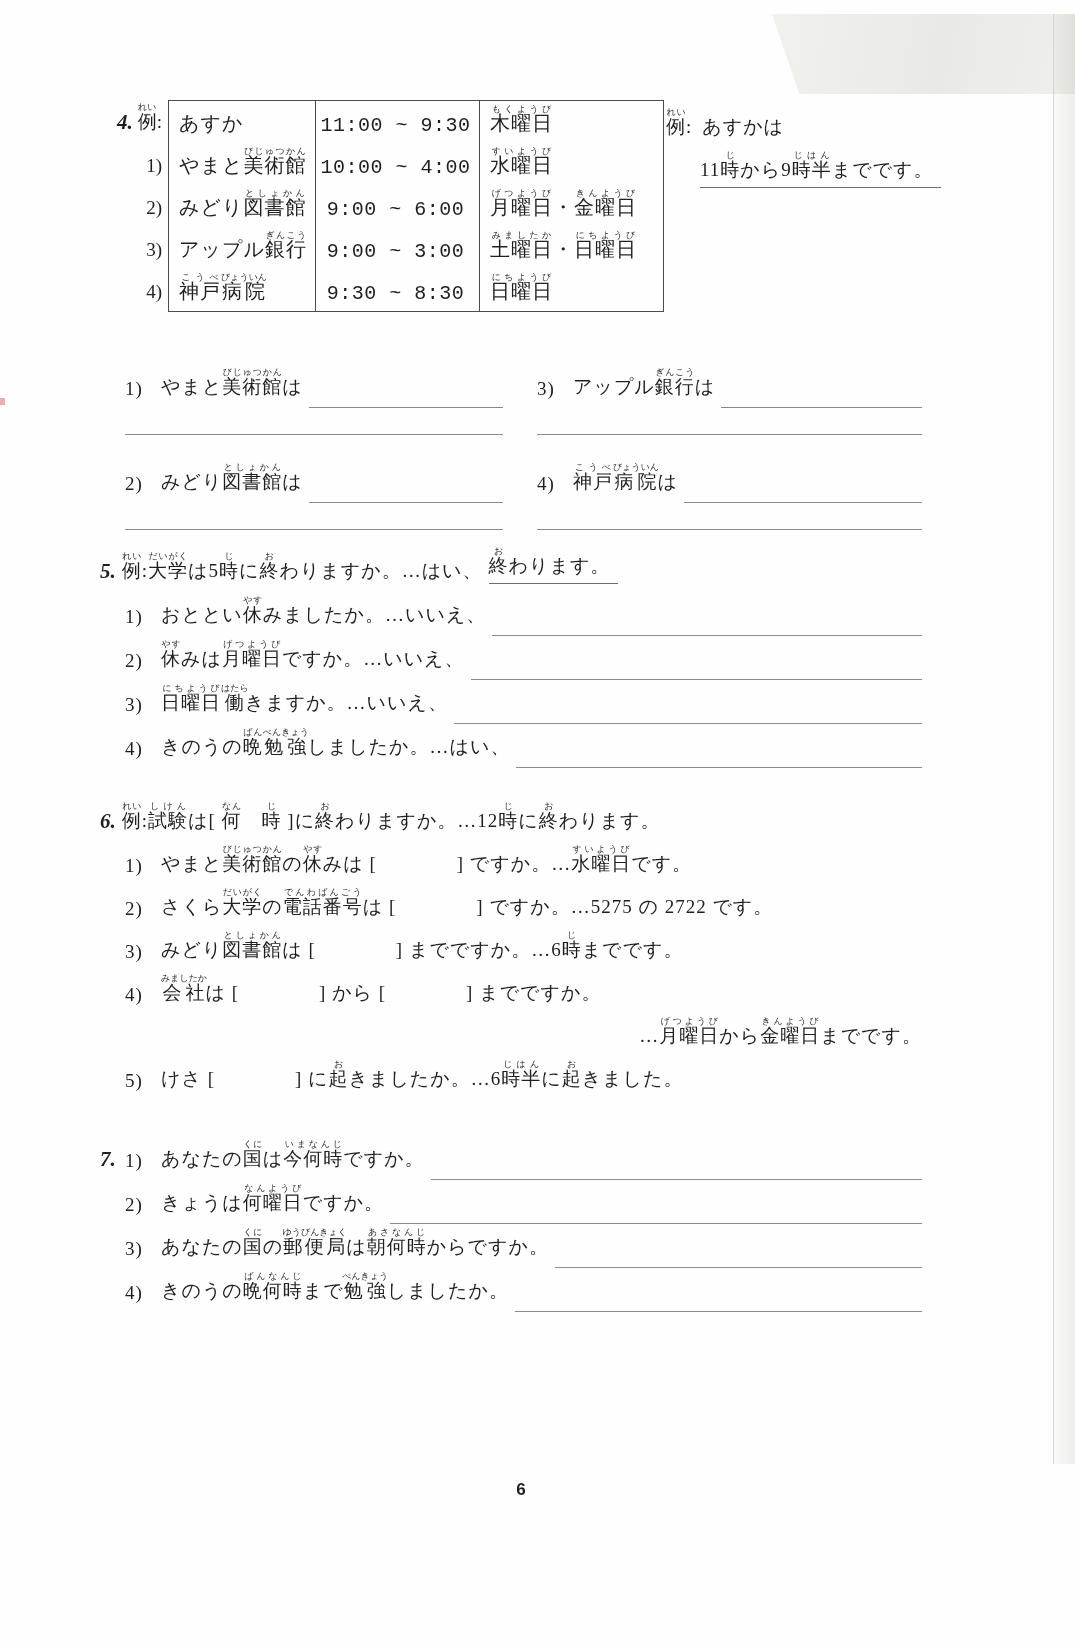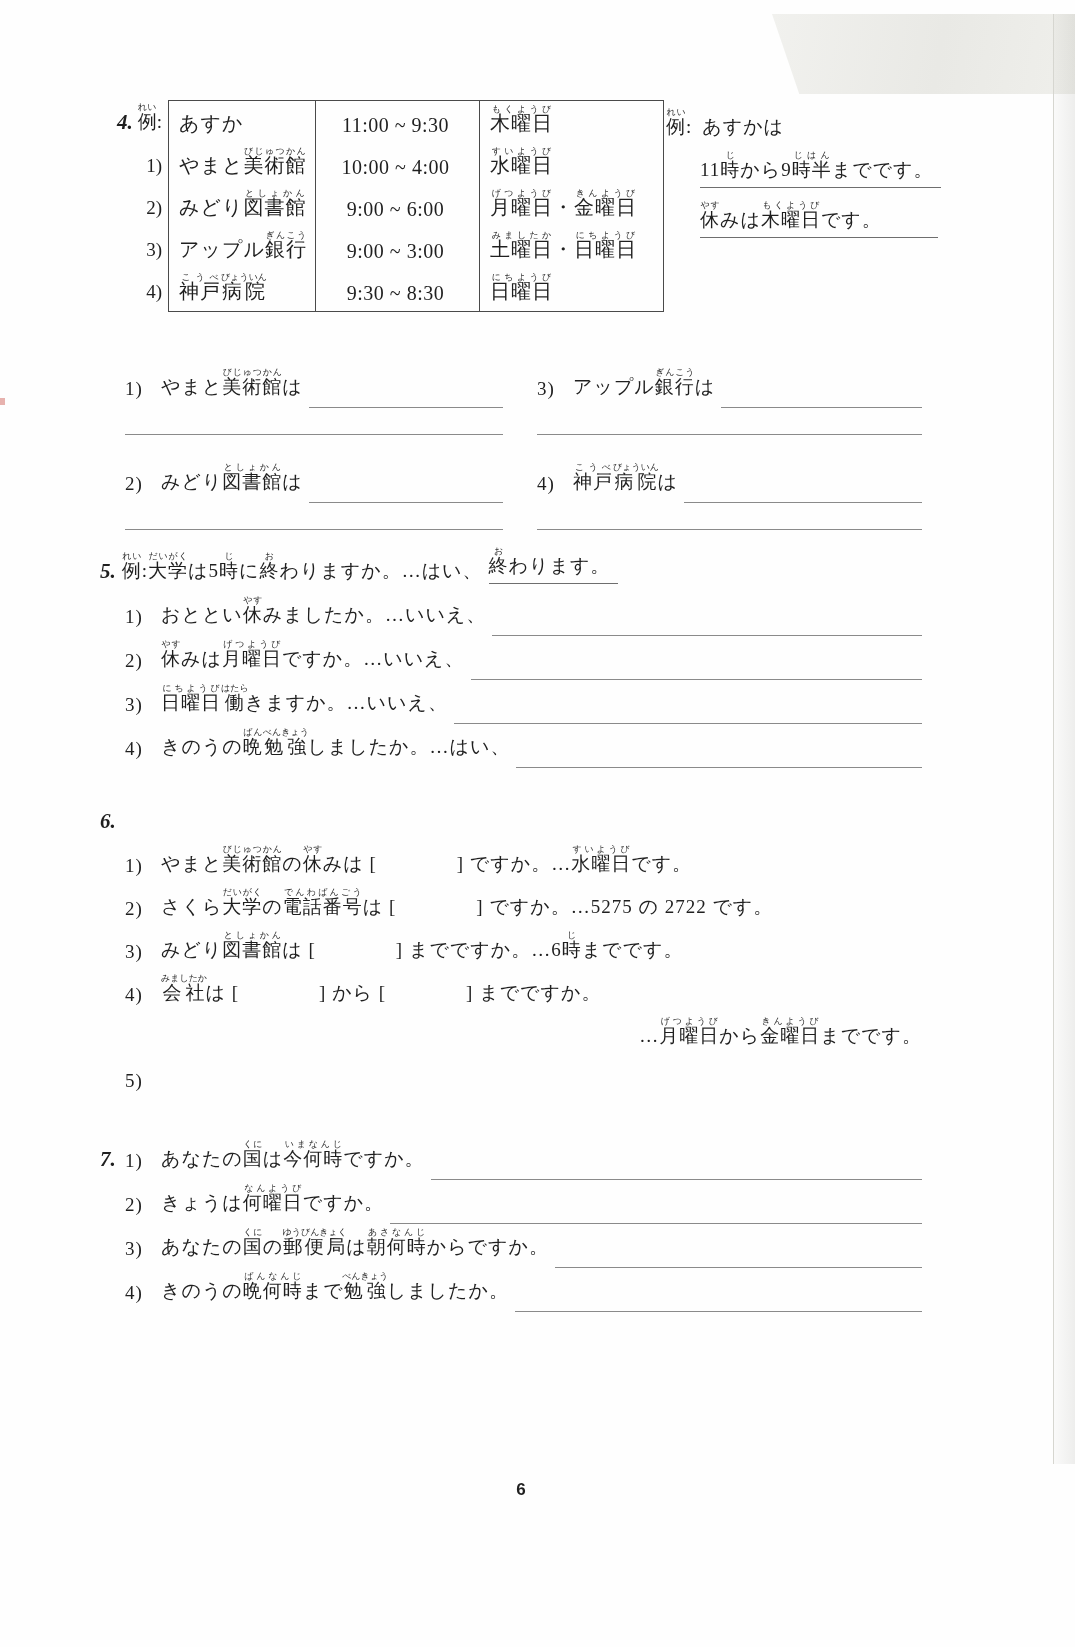--- a/index.html
+++ b/index.html
@@ -28,21 +28,21 @@
   .secnum { font-weight:bold; font-style:italic; font-size:21px; letter-spacing:0; }
 
   
   .s4wrap { position:absolute; left:100px; top:100px; display:flex; }
   .s4labels { width:68px; }
   .s4labels .lab {
     height:42px; display:flex; align-items:flex-end; justify-content:flex-end;
     padding:0 6px 7px 0; font-size:19px; gap:5px;
   }
   .s4table { border:1.5px solid #4a4a4a; }
-  .s4row { display:flex; height:42px; }
+  .s4row { display:flex; height:42px;font-family:Liberation Mono, monospace; }
   .s4cell { display:flex; align-items:flex-end; padding:0 8px 6px 10px; font-size:20px; letter-spacing:1px; }
   .c-name { width:146px; }
   .c-hours { width:164px; border-left:1.5px solid #4a4a4a; justify-content:center; padding-left:4px; letter-spacing:0.5px; }
   .c-days { width:184px; border-left:1.5px solid #4a4a4a;align-items:flex-end; }
 
   .s4ex { position:absolute; left:666px; top:100px; width:400px; font-size:19px; letter-spacing:1px; }
   .s4ex .ex-head { height:44px; display:flex; align-items:flex-end; gap:10px; padding-bottom:4px; }
   .s4ex .ex-ans { height:50px; display:flex; align-items:center; padding-left:34px; }
   .u { border-bottom:1px solid #6e6e6e; padding:0 8px 4px 0; }
   .u2 { padding-right:56px; }
@@ -137,23 +137,20 @@
   </div>
 
   <div class="s4ex">
     <div class="ex-head">
       <span><ruby>例<rt>れい</rt></ruby>:</span>
       <span>あすかは</span>
     </div>
     <div class="ex-ans">
         <span class="u">11<ruby>時<rt>じ</rt></ruby>から9<ruby>時半<rt>じはん</rt></ruby>までです。</span>
       </div>
-    <div class="ex-ans">
-        <span class="u u2"><ruby>休<rt>やす</rt></ruby>みは<ruby>木曜日<rt>もくようび</rt></ruby>です。</span>
-      </div>
   </div>
 
   <div class="s4q">
     <div class="q4item">
       <div class="q4line">
           <span class="qno">1)</span>
           <span>やまと<ruby>美術館<rt>びじゅつかん</rt></ruby>は</span>
           <span class="blank"></span>
         </div>
       <div class="q4cont"></div>
@@ -212,20 +209,21 @@
         <span class="indent"></span>
         <span class="qno">4)</span>
         <span>きのうの<ruby>晩<rt>ばん</rt></ruby><ruby>勉強<rt>べんきょう</rt></ruby>しましたか。…はい、</span>
         <span class="blank"></span>
       </div>
   </div>
 
   <div class="sec" id="sec6">
     <div class="sec-head">
       <span class="secnum">6.</span>
+      <span><ruby>例<rt>れい</rt></ruby>:<ruby>試験<rt>しけん</rt></ruby>は[ <ruby>何<rt>なん</rt></ruby>　<ruby>時<rt>じ</rt></ruby> ]に<ruby>終<rt>お</rt></ruby>わりますか。…12<ruby>時<rt>じ</rt></ruby>に<ruby>終<rt>お</rt></ruby>わります。</span>
     </div>
     <div class="item">
         <span class="indent"></span>
         <span class="qno">1)</span>
         <span>やまと<ruby>美術館<rt>びじゅつかん</rt></ruby>の<ruby>休<rt>やす</rt></ruby>みは [　　　　] ですか。…<ruby>水曜日<rt>すいようび</rt></ruby>です。</span>
       </div>
     <div class="item">
         <span class="indent"></span>
         <span class="qno">2)</span>
         <span>さくら<ruby>大学<rt>だいがく</rt></ruby>の<ruby>電話番号<rt>でんわばんごう</rt></ruby>は [　　　　] ですか。…5275 の 2722 です。</span>
@@ -239,20 +237,21 @@
         <span class="indent"></span>
         <span class="qno">4)</span>
         <span><ruby>会社<rt>みましたか</rt></ruby>は [　　　　] から [　　　　] までですか。</span>
       </div>
     <div class="item cont-line">
         <span>…<ruby>月曜日<rt>げつようび</rt></ruby>から<ruby>金曜日<rt>きんようび</rt></ruby>までです。</span>
       </div>
     <div class="item">
         <span class="indent"></span>
         <span class="qno">5)</span>
+        <span>けさ [　　　　] に<ruby>起<rt>お</rt></ruby>きましたか。…6<ruby>時半<rt>じはん</rt></ruby>に<ruby>起<rt>お</rt></ruby>きました。</span>
       </div>
   </div>
 
   <div class="sec" id="sec7">
     <div class="item">
         <span class="indent"><span class="secnum">7.</span></span>
         <span class="qno">1)</span>
         <span>あなたの<ruby>国<rt>くに</rt></ruby>は<ruby>今何時<rt>いまなんじ</rt></ruby>ですか。</span>
         <span class="blank"></span>
       </div>

